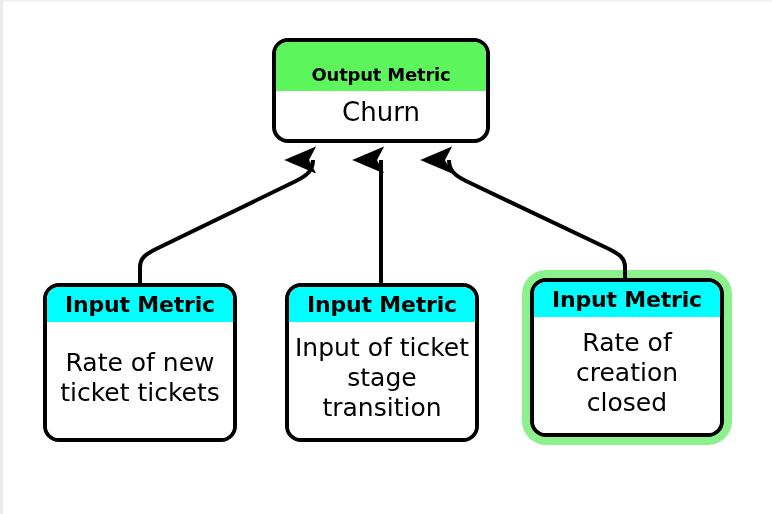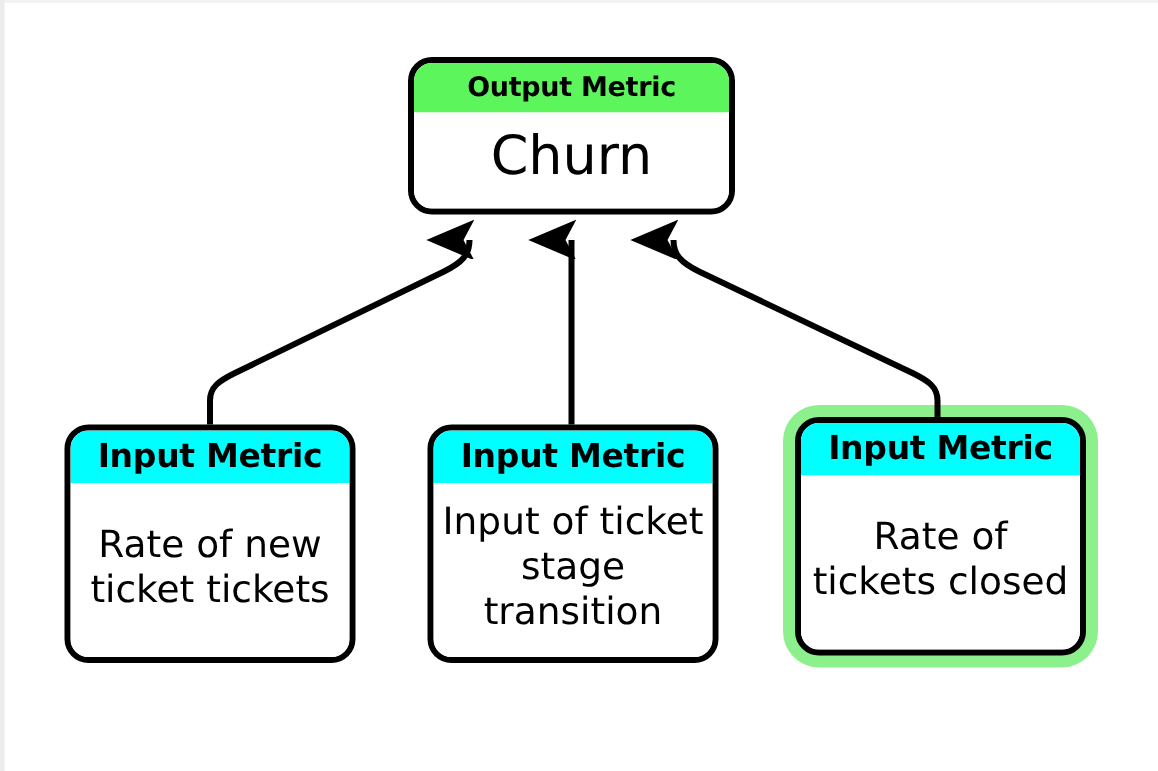--- a/index.html
+++ b/index.html
@@ -69,26 +69,27 @@
   
   #node-output {
     left: 272px;
     top: 38px;
     width: 218px;
     height: 105px;
   }
   #node-output .head {
     background: #5cf55c;
     font-size: 18px;
-    padding: 8px 0 7px;
+    padding: 24px 0 7px;
   }
   #node-output .body {
-    font-size: 36px;
+    font-size: 26px;
     line-height: 1.05;
     padding-bottom: 4px;
+    border-radius: 13px;
   }
 
   
   .node-input {
     width: 194px;
     height: 159px;
   }
   .node-input .head {
     background: #00ffff;
     font-size: 22px;
@@ -149,16 +150,16 @@
     <div class="body">Rate of new ticket tickets</div>
   </div>
 
   <div class="node node-input" id="node-input-2">
     <div class="head">Input Metric</div>
     <div class="body">Input of ticket stage transition</div>
   </div>
 
   <div class="node node-input" id="node-input-3">
     <div class="head">Input Metric</div>
-    <div class="body">Rate of tickets closed</div>
+    <div class="body">Rate of creation closed</div>
   </div>
 
 </div>
 
 </body></html>

